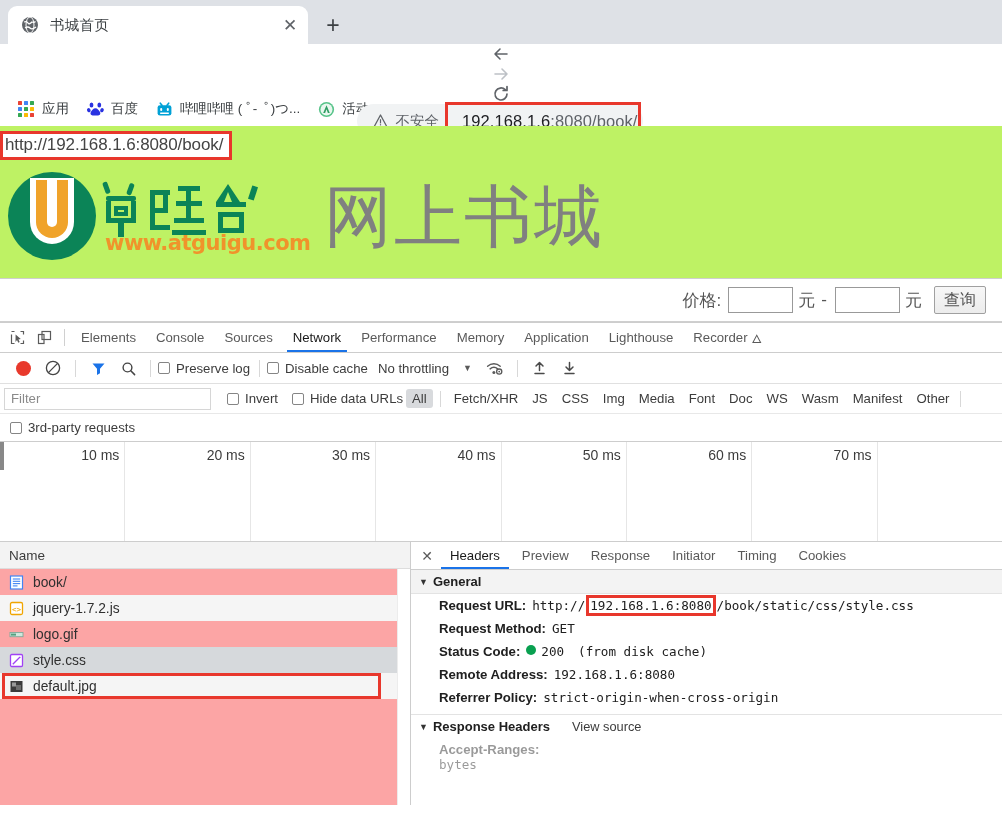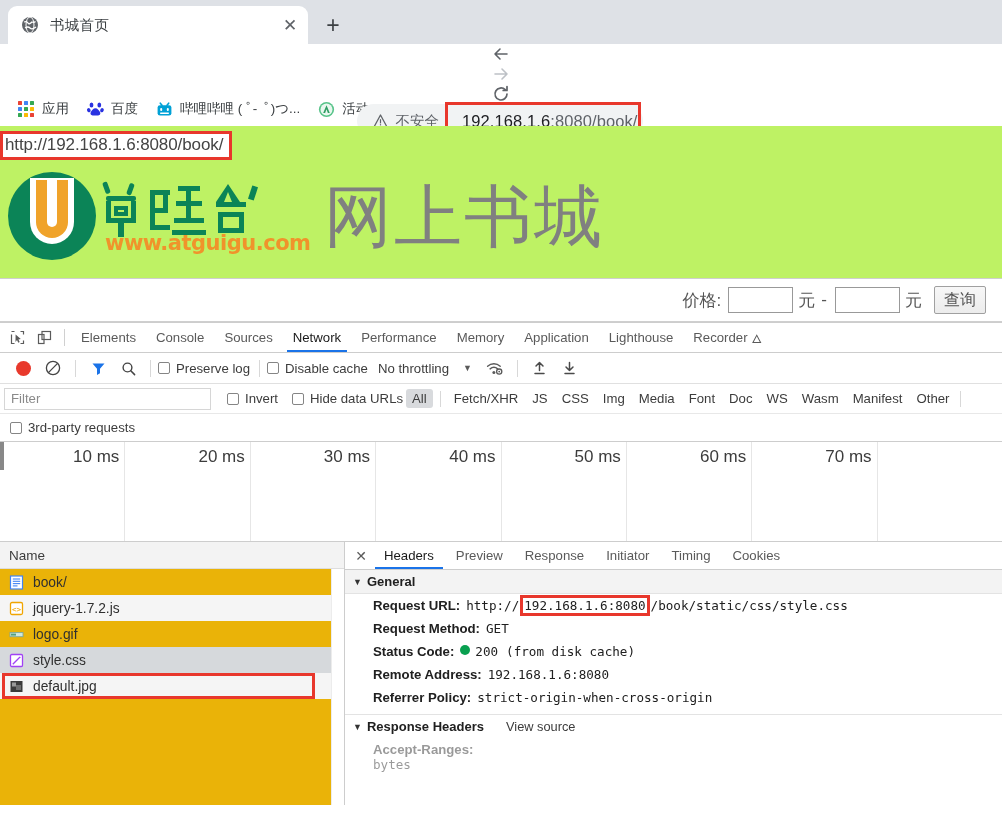--- a/index.html
+++ b/index.html
@@ -170,27 +170,27 @@
 
   .overview {
     height: 100px; background: #fff; position: relative;
     border-bottom: 1px solid #cdcdcd; overflow: hidden;
   }
   .ov-ruler { position: absolute; left: 0; right: 0; top: 0; height: 100px; display: flex; }
   .ov-cell {
     flex: 1; border-right: 1px solid #e6e6e6; position: relative;
   }
   .ov-cell span {
-    position: absolute; right: 5px; top: 5px; font-size: 17px; color: #3c3c3c; white-space: nowrap;
+    position: absolute; right: 5px; top: 5px; font-size: 14px; color: #3c3c3c; white-space: nowrap;
   }
   .ov-left-handle { position: absolute; left: 0; top: 0; width: 4px; height: 28px; background: #888; }
 
   .dt-body { height: 263px; display: flex; position: relative; }
 
-  .req-list { width: 345px; border-right: 1px solid #cdcdcd; background: #eab308; position: relative; }
+  .req-list { width: 411px; border-right: 1px solid #cdcdcd; background: #fca5a5; position: relative; }
   .req-head {
     height: 27px; background: #f3f3f3; border-bottom: 1px solid #ddd;
     display: flex; align-items: center; padding-left: 9px;
     font-size: 13.5px; color: #3c3c3c;
   }
   .req-row {
     height: 26px; display: flex; align-items: center; padding-left: 9px;
     font-size: 13.8px; color: #303030; white-space: nowrap;
   }
   .req-row.odd { background: #f5f5f5; }
@@ -668,21 +668,21 @@
 
       <div class="hdr-line">
         <span class="hdr-key">Request Method:</span>
         <span class="hdr-val">GET</span>
       </div>
 
       <div class="hdr-line">
         <span class="hdr-key">Status Code:</span>
         <span class="green-dot"></span>
         <span class="hdr-val">200</span>
-        <span class="hdr-val muted" style="margin-left:8px">(from disk cache)</span>
+        <span class="hdr-val muted" style="margin-left:14px">(from disk cache)</span>
       </div>
 
       <div class="hdr-line">
         <span class="hdr-key">Remote Address:</span>
         <span class="hdr-val">192.168.1.6:8080</span>
       </div>
 
       <div class="hdr-line">
         <span class="hdr-key">Referrer Policy:</span>
         <span class="hdr-val">strict-origin-when-cross-origin</span>

